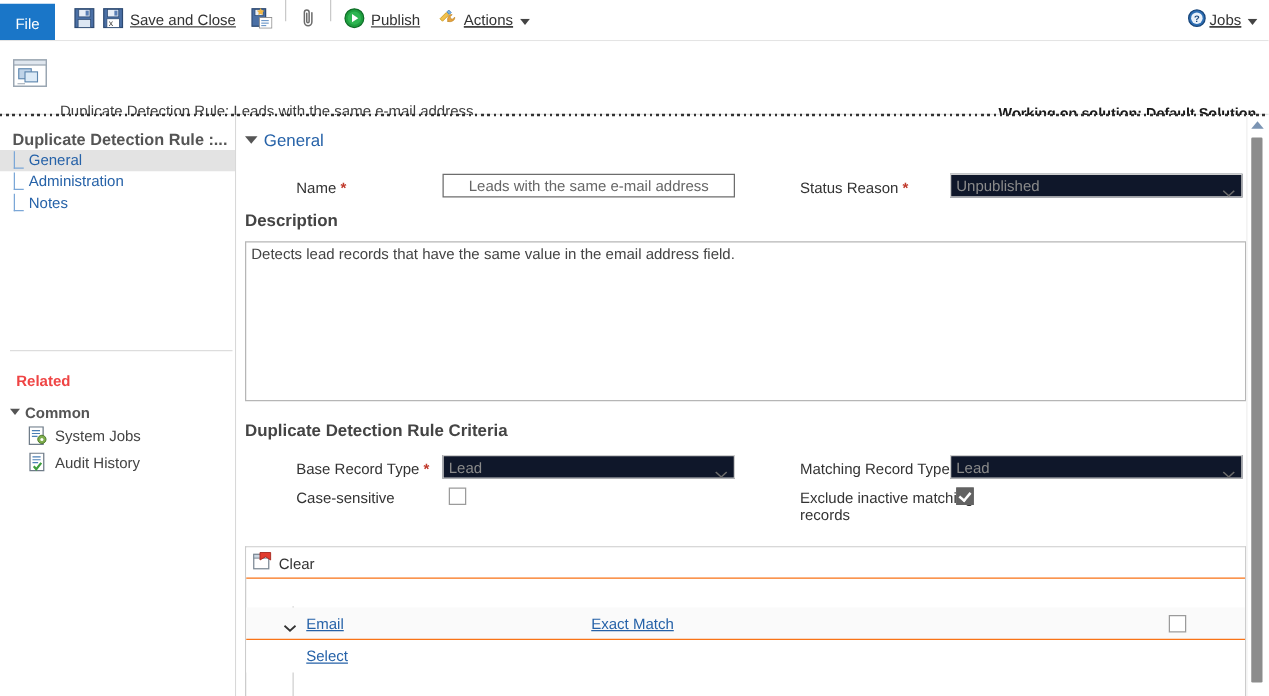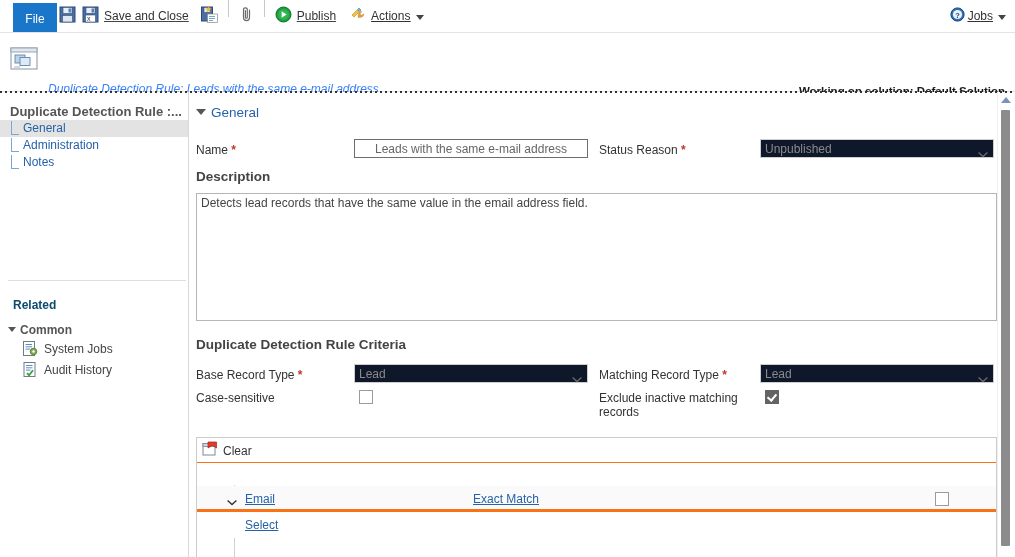--- a/index.html
+++ b/index.html
@@ -29,21 +29,20 @@
   #file-tab {
     position: absolute;
     left: 0; top: 3px;
     width: 44px; height: 29px;
     background: #1a76c8;
     color: #ffffff;
     font-size: 12px;
     text-align: center;
     line-height: 32px;
     cursor: pointer;
-    margin-left: 13px;
   }
   .tb-group {
     position: absolute;
     top: 0;
     height: 32px;
     display: flex;
     text-decoration: underline;
   }
   .tb-item {
     display: flex;
@@ -74,23 +73,22 @@
   }
   #header-icon {
     position: absolute;
     left: 10px; top: 13px;
     width: 30px; height: 27px;
   }
   #record-type {
     position: absolute;
     left: 48px; top: 49px;
     font-size: 12px;
-    color: #3b82f6;
-    white-space: nowrap;
-    font-style: italic;
+    color: #404040;
+    white-space: nowrap;
   }
   #info-icon {
     position: absolute;
     left: 48px; top: 70px;
     width: 17px; height: 18px;
   }
   #page-title {
     position: absolute;
     left: 70px; top: 69px;
     font-size: 15px;
@@ -147,21 +145,21 @@
     position: absolute;
     left: 8px; top: 188px;
     width: 178px; height: 1px;
     background: #dddddd;
   }
   #related-hdr {
     position: absolute;
     left: 13px; top: 206px;
     font-size: 12px;
     font-weight: bold;
-    color: #0c4a6e;
+    color: #ef4444;
   }
   #common-hdr {
     position: absolute;
     left: 8px; top: 231px;
     font-size: 12px;
     font-weight: bold;
     color: #555;
     cursor: pointer;
   }
   #common-hdr .tri {
@@ -208,20 +206,21 @@
     border-right: 5px solid transparent;
     border-top: 6px solid #555;
     margin-right: 5px;
     vertical-align: 2px;
   }
   .fld-label {
     position: absolute;
     font-size: 12px;
     color: #333333;
     white-space: nowrap;
+    margin-left: 41px;
   }
   .req { color: #c0392b; font-weight: bold; }
   .txtbox {
     position: absolute;
     box-sizing: border-box;
     border: 1px solid #b6b6b6;
     background: #ffffff;
     font-family: "Liberation Sans", sans-serif;
     font-size: 12px;
     color: #666666;
@@ -314,21 +313,21 @@
     color: #333333;
     white-space: nowrap;
     cursor: pointer;
   }
   .grow {
     position: absolute;
     left: 0;
     width: 100%;
     height: 26px;
     background: #fafafa;
-    border-bottom: 3px solid #f97316;
+    border-bottom: 1px solid #f97316;
     box-sizing: border-box;
   }
   .gcell-link {
     position: absolute;
     top: 6px;
     font-size: 12px;
     color: #2662a8;
     text-decoration: underline;
     cursor: pointer;
     white-space: nowrap;

